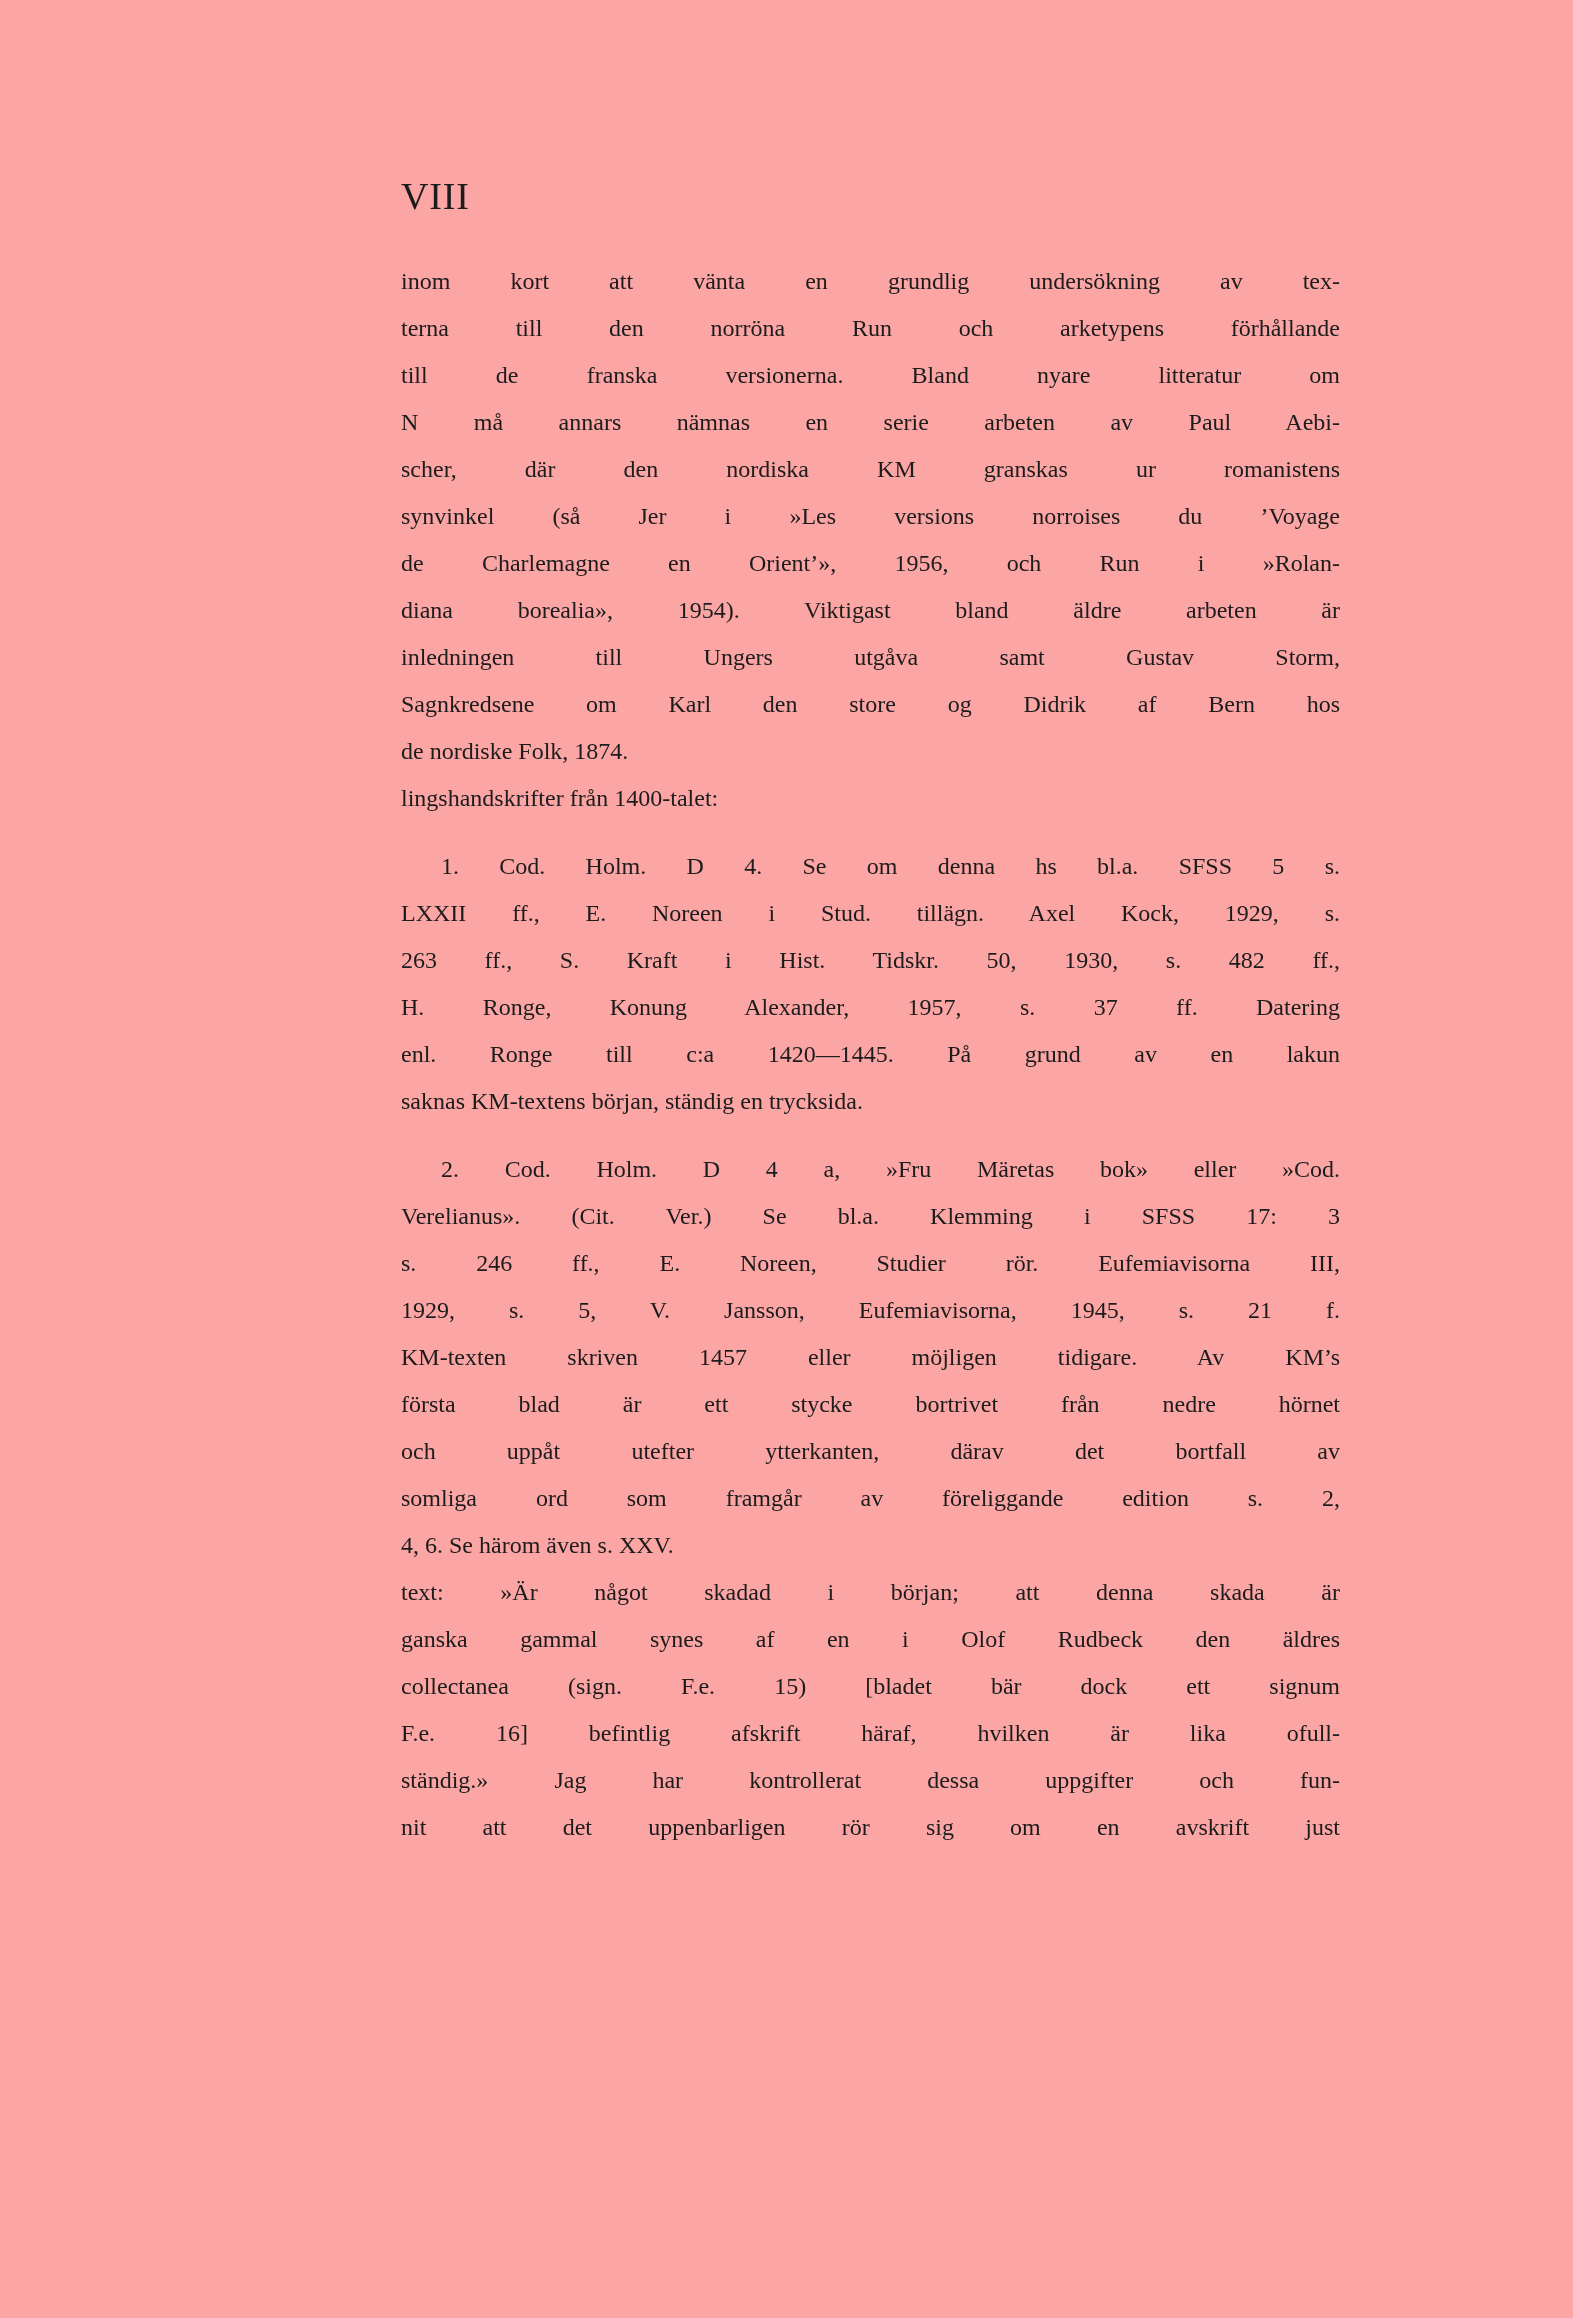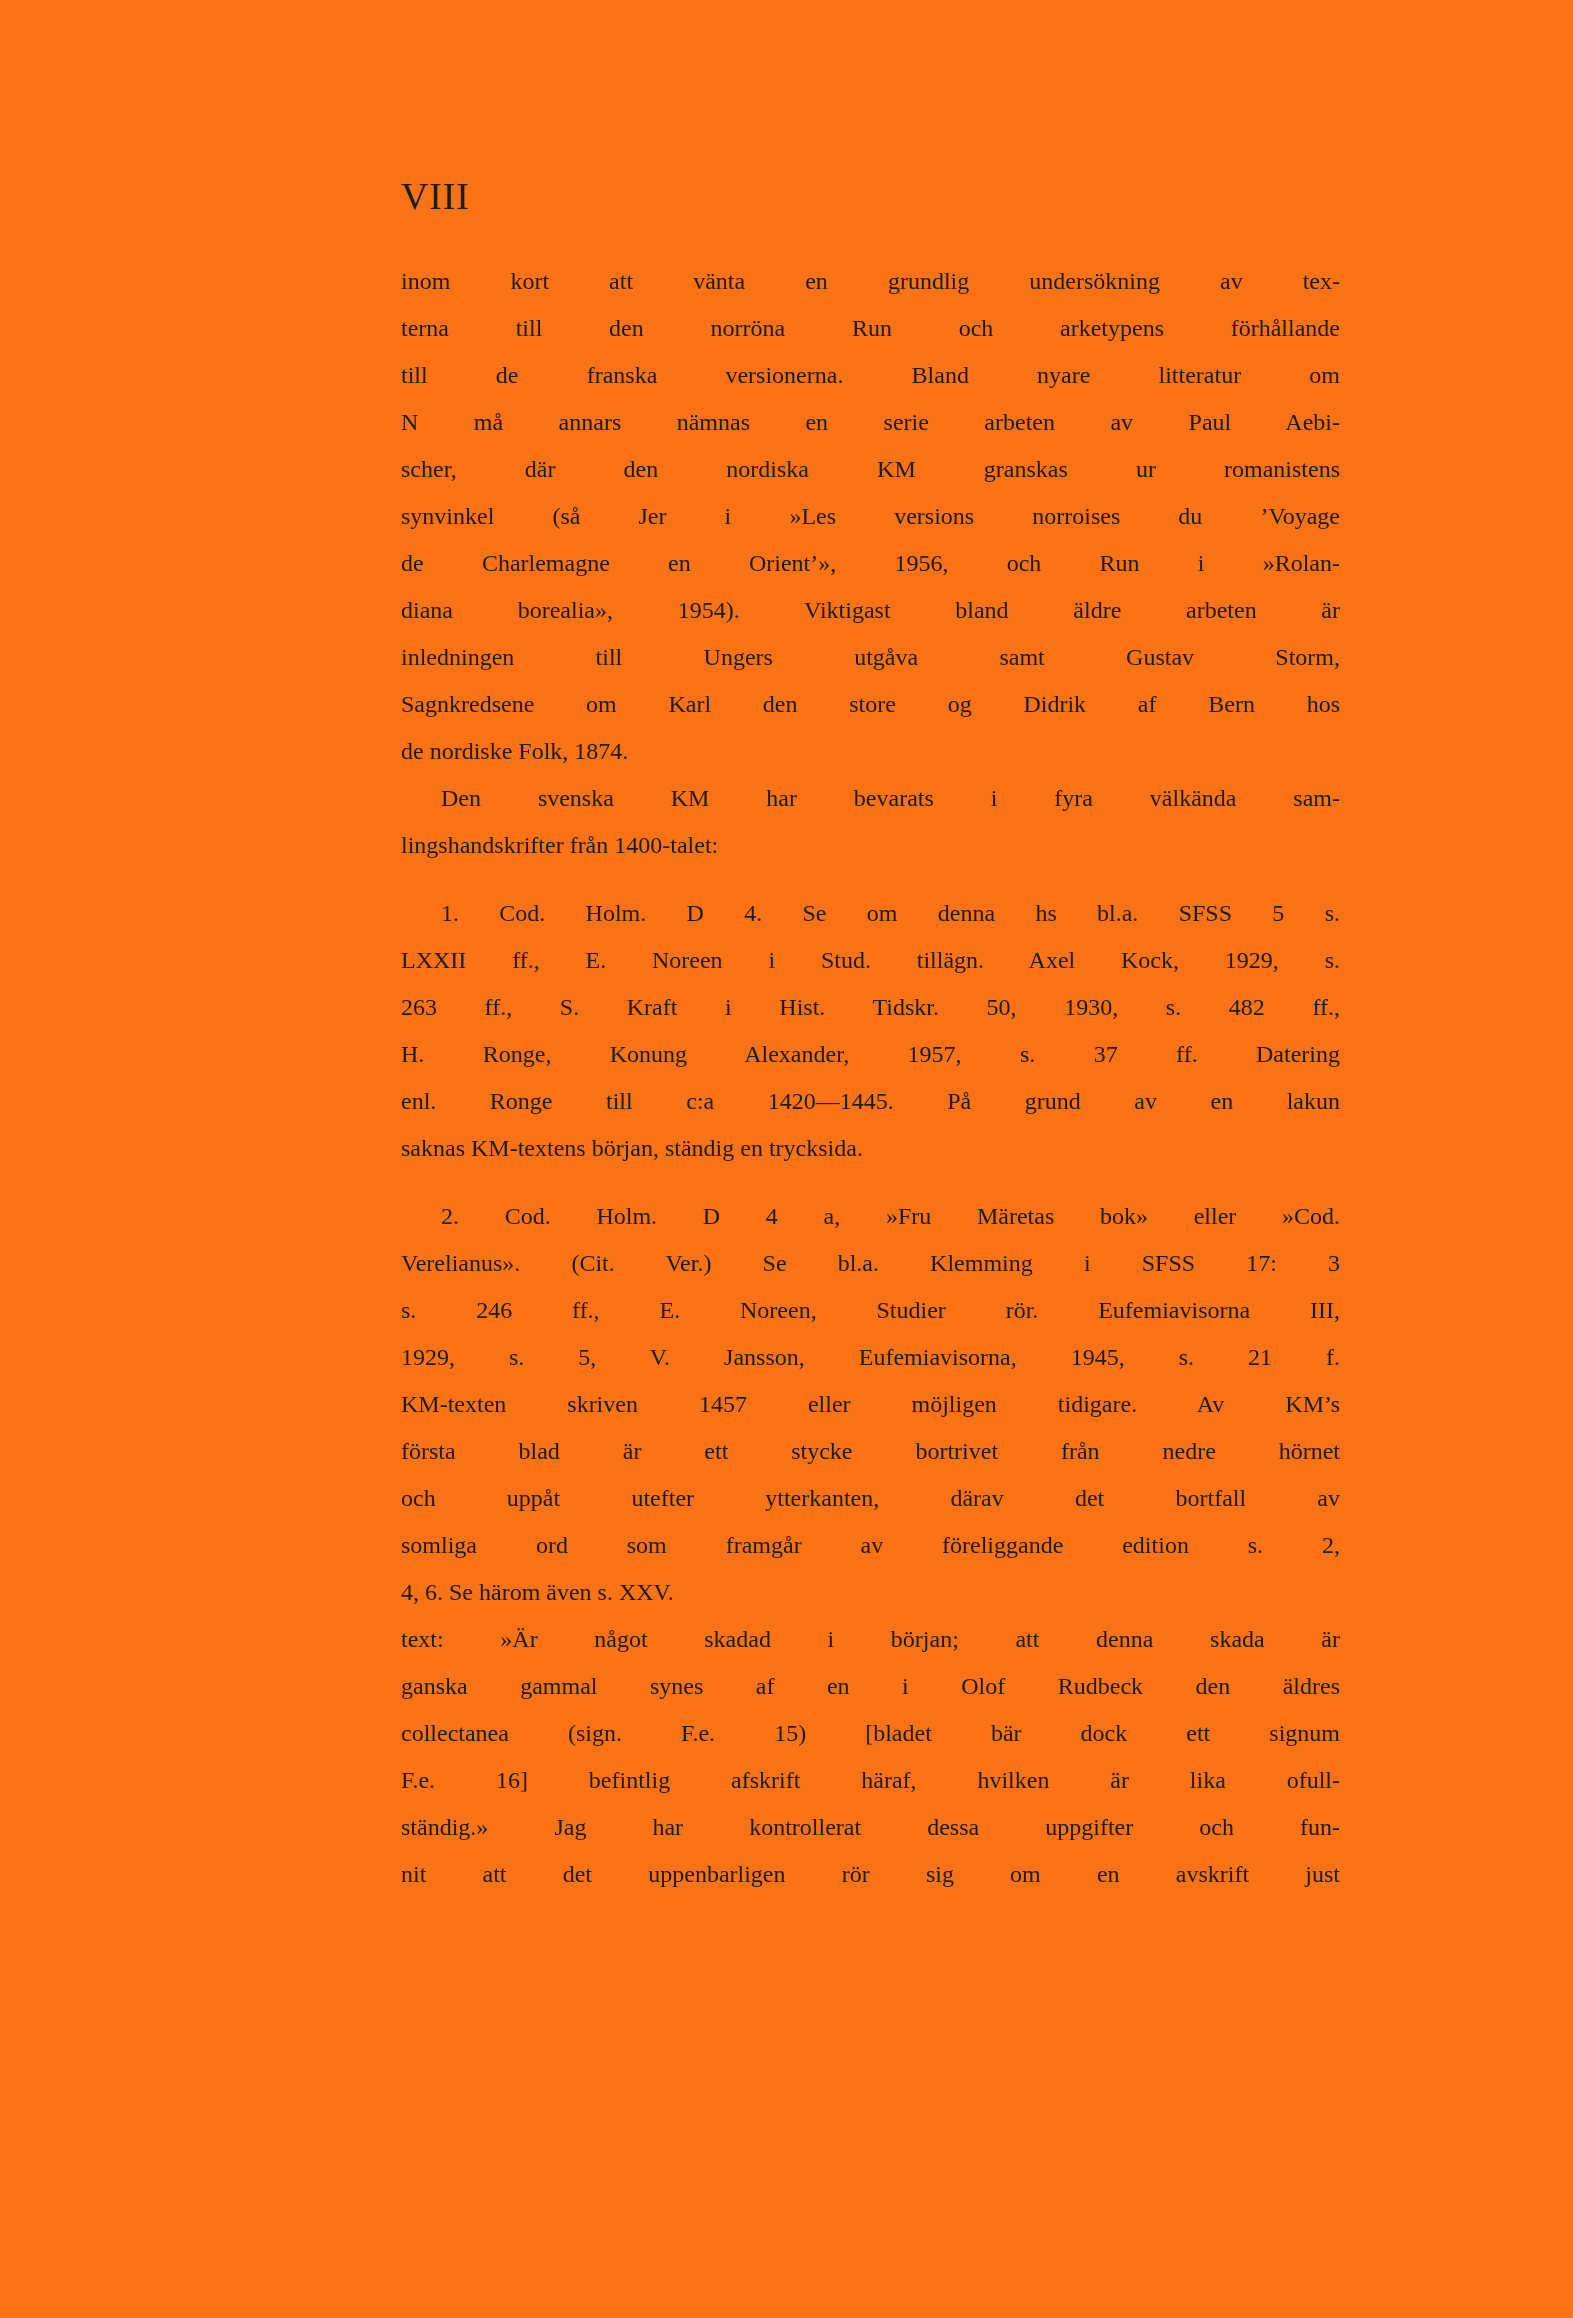--- a/index.html
+++ b/index.html
@@ -12,21 +12,21 @@
     background: #ffffff;
     font-family: "Liberation Serif", "DejaVu Serif", serif;
     position: relative;
     overflow: hidden;
   }
   .scan-page {
     position: absolute;
     left: 0; top: 0;
     width: 1574px;
     height: 2319px;
-    background: #f97316;
+    background: #fca5a5;
   }
   .page-number {
     position: absolute;
     left: 401px;
     top: 177px;
     font-size: 38px;
     line-height: 1;
     color: #1c1c1c;
     letter-spacing: 0.8px;
   }
@@ -66,21 +66,20 @@
       <div class="line">terna till den norröna Run och arketypens förhållande</div>
       <div class="line">till de franska versionerna. Bland nyare litteratur om</div>
       <div class="line">N må annars nämnas en serie arbeten av Paul Aebi-</div>
       <div class="line">scher, där den nordiska KM granskas ur romanistens</div>
       <div class="line">synvinkel (så Jer i »Les versions norroises du ’Voyage</div>
       <div class="line">de Charlemagne en Orient’», 1956, och Run i »Rolan-</div>
       <div class="line">diana borealia», 1954). Viktigast bland äldre arbeten är</div>
       <div class="line">inledningen till Ungers utgåva samt Gustav Storm,</div>
       <div class="line">Sagnkredsene om Karl den store og Didrik af Bern hos</div>
       <div class="line nofill">de nordiske Folk, 1874.</div>
-      <div class="line indent">Den svenska KM har bevarats i fyra välkända sam-</div>
       <div class="line nofill">lingshandskrifter från 1400-talet:</div>
       <div class="line indent gap">1. Cod. Holm. D 4. Se om denna hs bl.a. SFSS 5 s.</div>
       <div class="line">LXXII ff., E. Noreen i Stud. tillägn. Axel Kock, 1929, s.</div>
       <div class="line">263 ff., S. Kraft i Hist. Tidskr. 50, 1930, s. 482 ff.,</div>
       <div class="line">H. Ronge, Konung Alexander, 1957, s. 37 ff. Datering</div>
       <div class="line">enl. Ronge till c:a 1420—1445. På grund av en lakun</div>
       <div class="line nofill">saknas KM-textens början, ständig en trycksida.</div>
       <div class="line indent gap">2. Cod. Holm. D 4 a, »Fru Märetas bok» eller »Cod.</div>
       <div class="line">Verelianus». (Cit. Ver.) Se bl.a. Klemming i SFSS 17: 3</div>
       <div class="line">s. 246 ff., E. Noreen, Studier rör. Eufemiavisorna III,</div>

